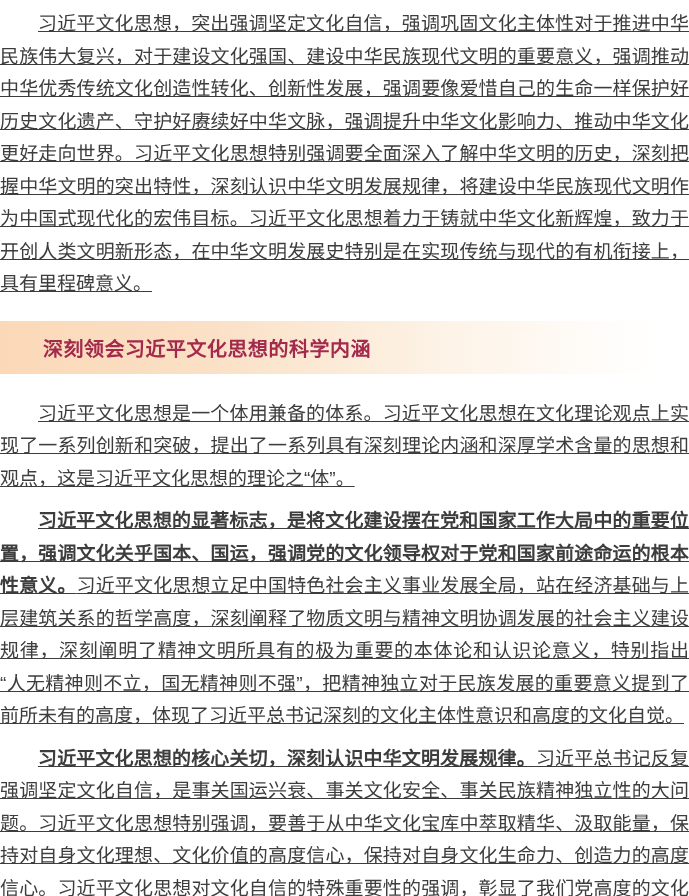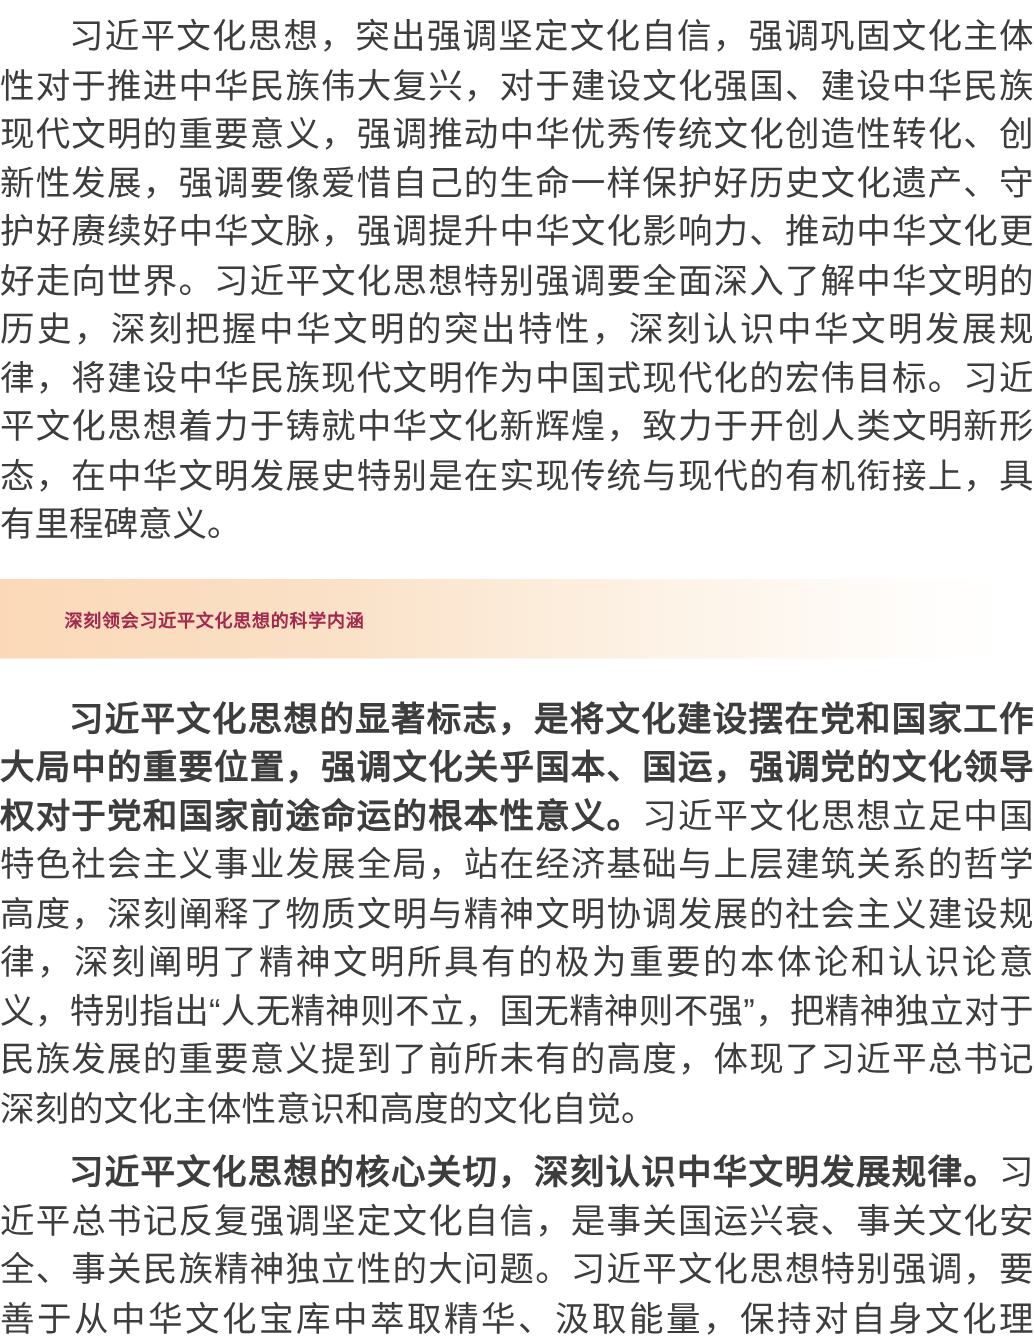--- a/index.html
+++ b/index.html
@@ -13,59 +13,61 @@
     overflow: hidden;
     font-family: "Liberation Sans", "DejaVu Sans", sans-serif;
   }
   .article {
     width: 689px;
     padding-top: 8px;
     box-sizing: border-box;
   }
   .article p.body-para {
     margin: 0 0 10px 0;
-    font-size: 23px;
+    font-size: 19px;
     line-height: 32.5px;
     color: #3d3d3d;
     text-align: justify;
     text-justify: inter-ideograph;
     text-indent: 2em;
     word-break: break-all;
+    text-decoration: underline;
   }
   .article p.body-para .lead-bold {
     font-weight: bold;
     color: #3d3d3d;
   }
   .section-banner {
     margin: 20px 0 24px 0;
     height: 53px;
     width: 689px;
     background: linear-gradient(to right, #fbd9b8 0%, #fae0c5 30%, #fdf3e7 65%, #fffefd 92%, #ffffff 100%);
     display: flex;
     align-items: center;
     box-sizing: border-box;
     padding-left: 43px;
   }
   .section-title {
-    font-size: 12px;
+    font-size: 20px;
     font-weight: bold;
     color: #a32a4d;
     letter-spacing: 0.5px;
     text-align: center;
   }
 </style>
 </head>
 <body>
 
 <div class="article">
 
   <p class="body-para">习近平文化思想，突出强调坚定文化自信，强调巩固文化主体性对于推进中华民族伟大复兴，对于建设文化强国、建设中华民族现代文明的重要意义，强调推动中华优秀传统文化创造性转化、创新性发展，强调要像爱惜自己的生命一样保护好历史文化遗产、守护好赓续好中华文脉，强调提升中华文化影响力、推动中华文化更好走向世界。习近平文化思想特别强调要全面深入了解中华文明的历史，深刻把握中华文明的突出特性，深刻认识中华文明发展规律，将建设中华民族现代文明作为中国式现代化的宏伟目标。习近平文化思想着力于铸就中华文化新辉煌，致力于开创人类文明新形态，在中华文明发展史特别是在实现传统与现代的有机衔接上，具有里程碑意义。</p>
 
   <div class="section-banner">
     <span class="section-title">深刻领会习近平文化思想的科学内涵</span>
   </div>
 
+  <p class="body-para">习近平文化思想是一个体用兼备的体系。习近平文化思想在文化理论观点上实现了一系列创新和突破，提出了一系列具有深刻理论内涵和深厚学术含量的思想和观点，这是习近平文化思想的理论之“体”。</p>
 
   <p class="body-para"><span class="lead-bold">习近平文化思想的显著标志，是将文化建设摆在党和国家工作大局中的重要位置，强调文化关乎国本、国运，强调党的文化领导权对于党和国家前途命运的根本性意义。</span><span>习近平文化思想立足中国特色社会主义事业发展全局，站在经济基础与上层建筑关系的哲学高度，深刻阐释了物质文明与精神文明协调发展的社会主义建设规律，深刻阐明了精神文明所具有的极为重要的本体论和认识论意义，特别指出“人无精神则不立，国无精神则不强”，把精神独立对于民族发展的重要意义提到了前所未有的高度，体现了习近平总书记深刻的文化主体性意识和高度的文化自觉。</span></p>
 
   <p class="body-para"><span class="lead-bold">习近平文化思想的核心关切，深刻认识中华文明发展规律。</span><span>习近平总书记反复强调坚定文化自信，是事关国运兴衰、事关文化安全、事关民族精神独立性的大问题。习近平文化思想特别强调，要善于从中华文化宝库中萃取精华、汲取能量，保持对自身文化理想、文化价值的高度信心，保持对自身文化生命力、创造力的高度信心。习近平文化思想对文化自信的特殊重要性的强调，彰显了我们党高度的文化自觉和文化担当。</span></p>
 
 </div>
 
 </body></html>

